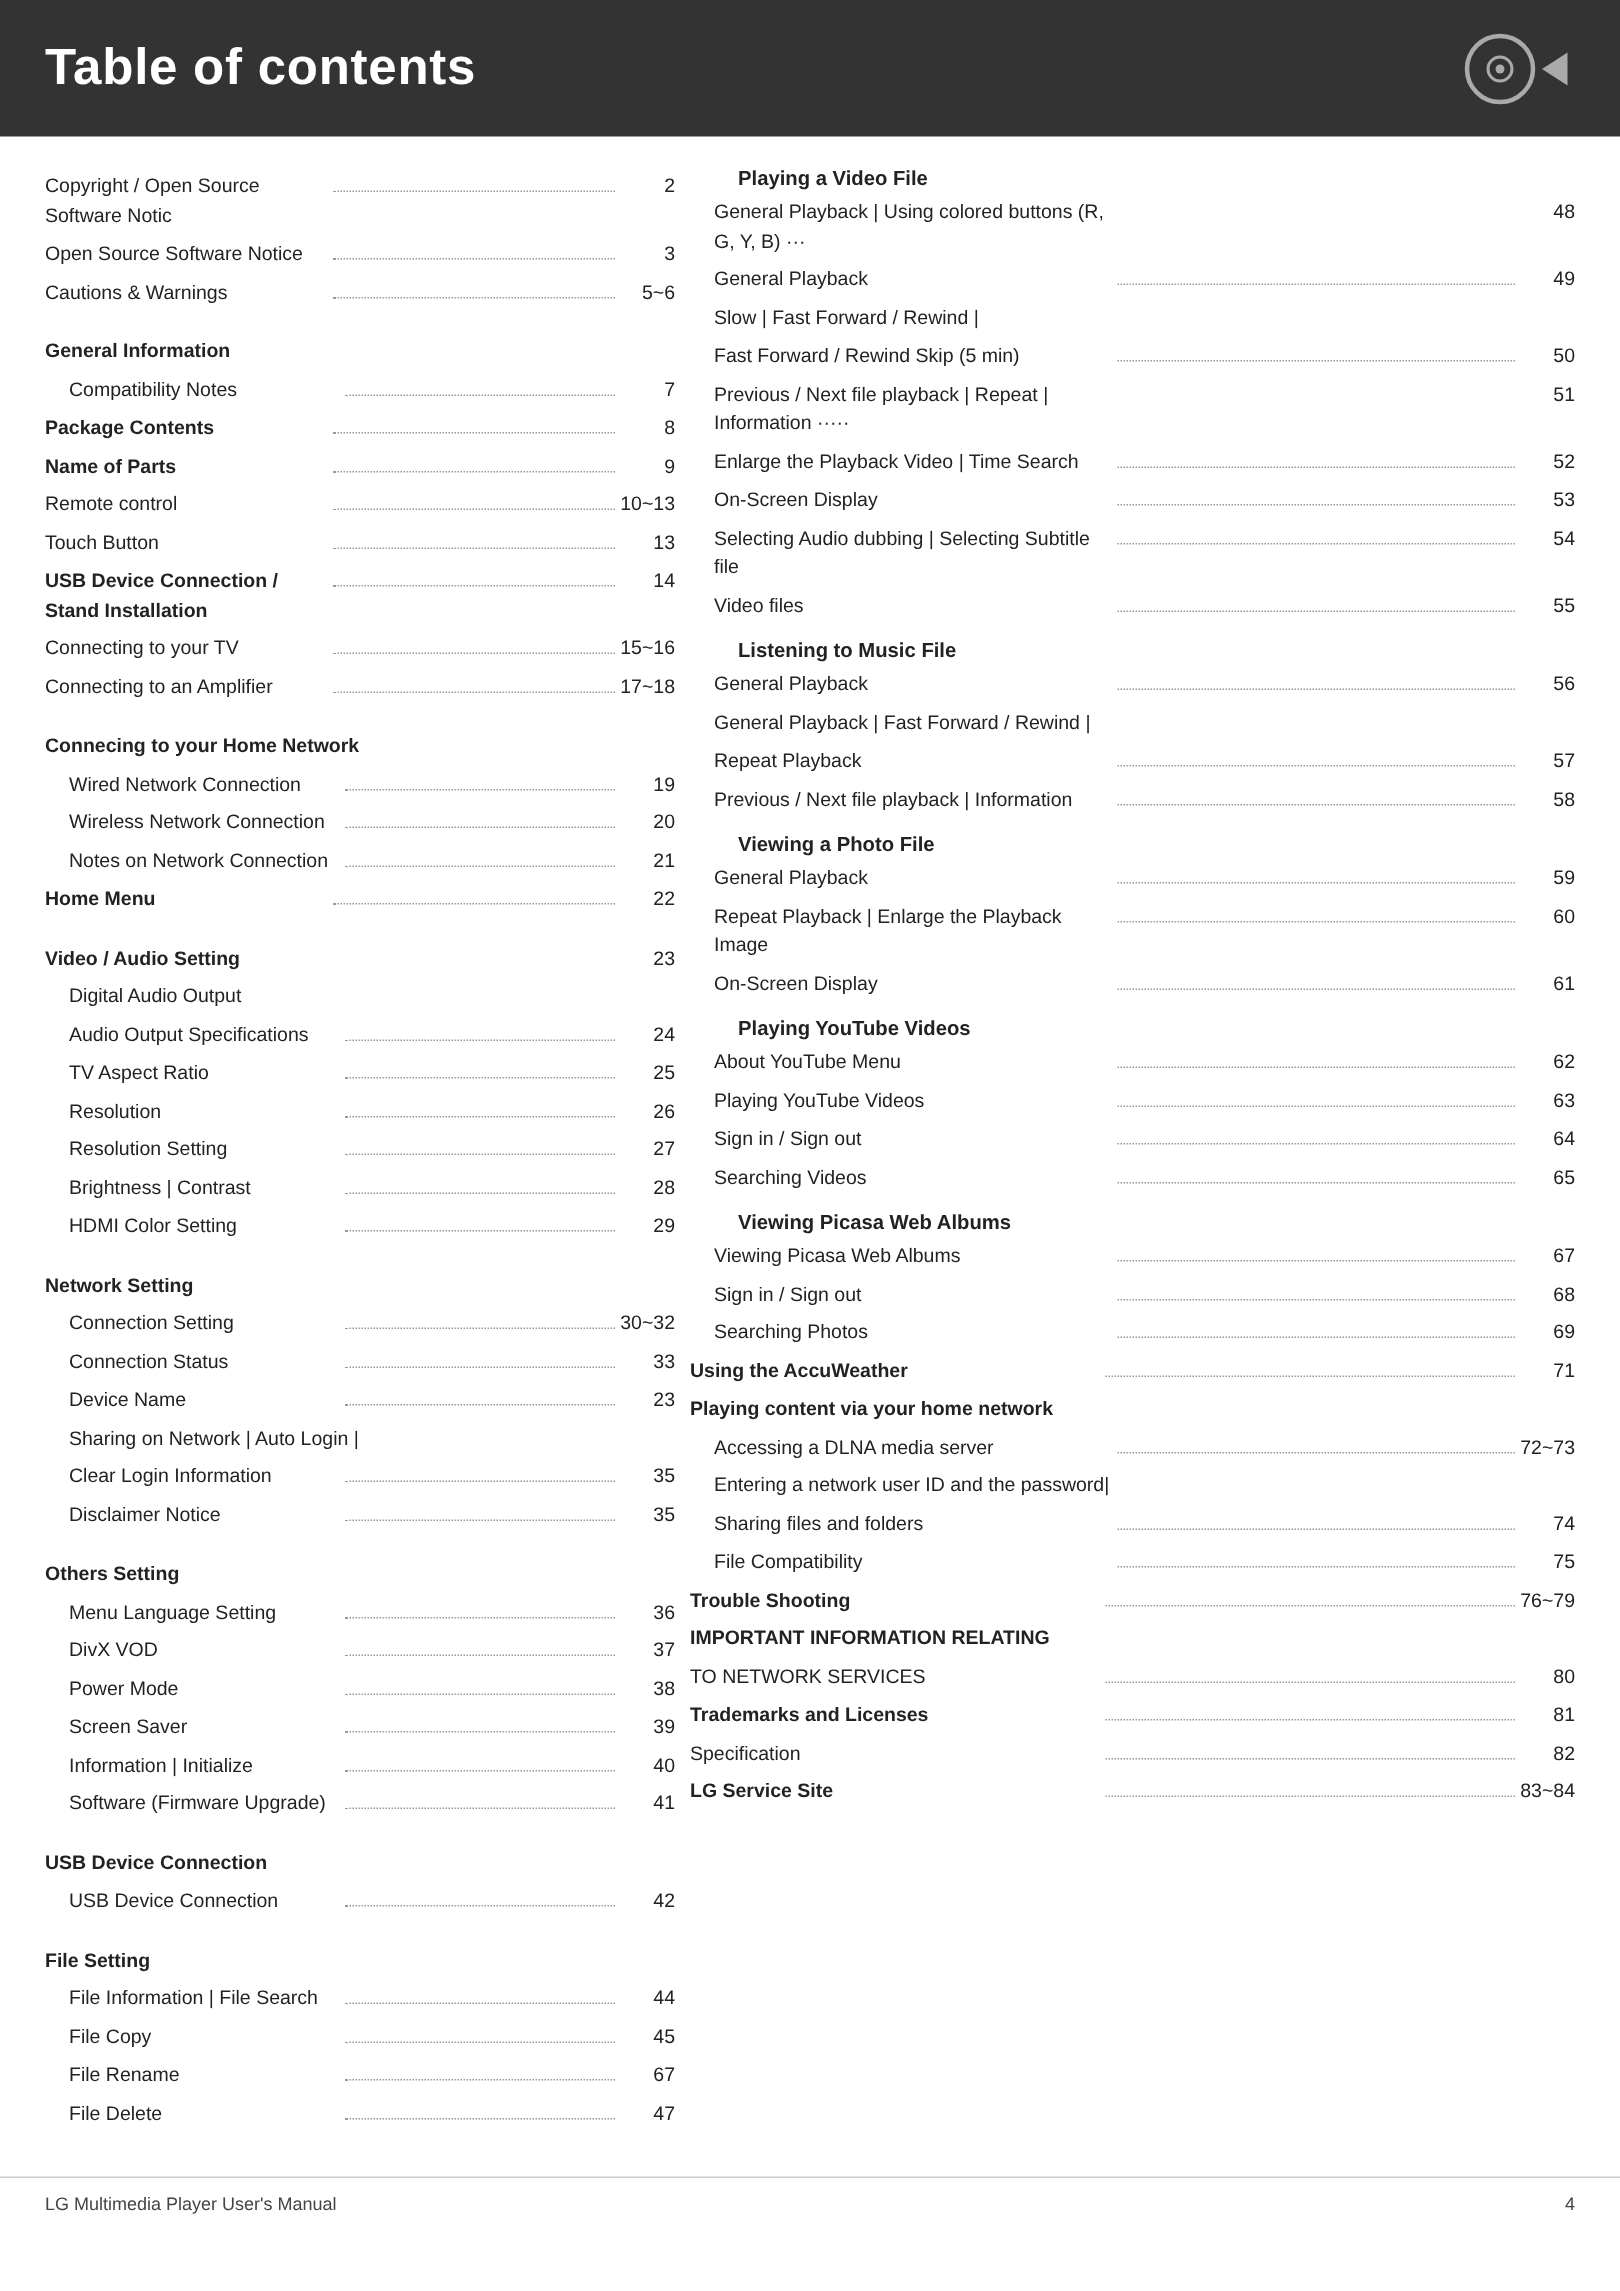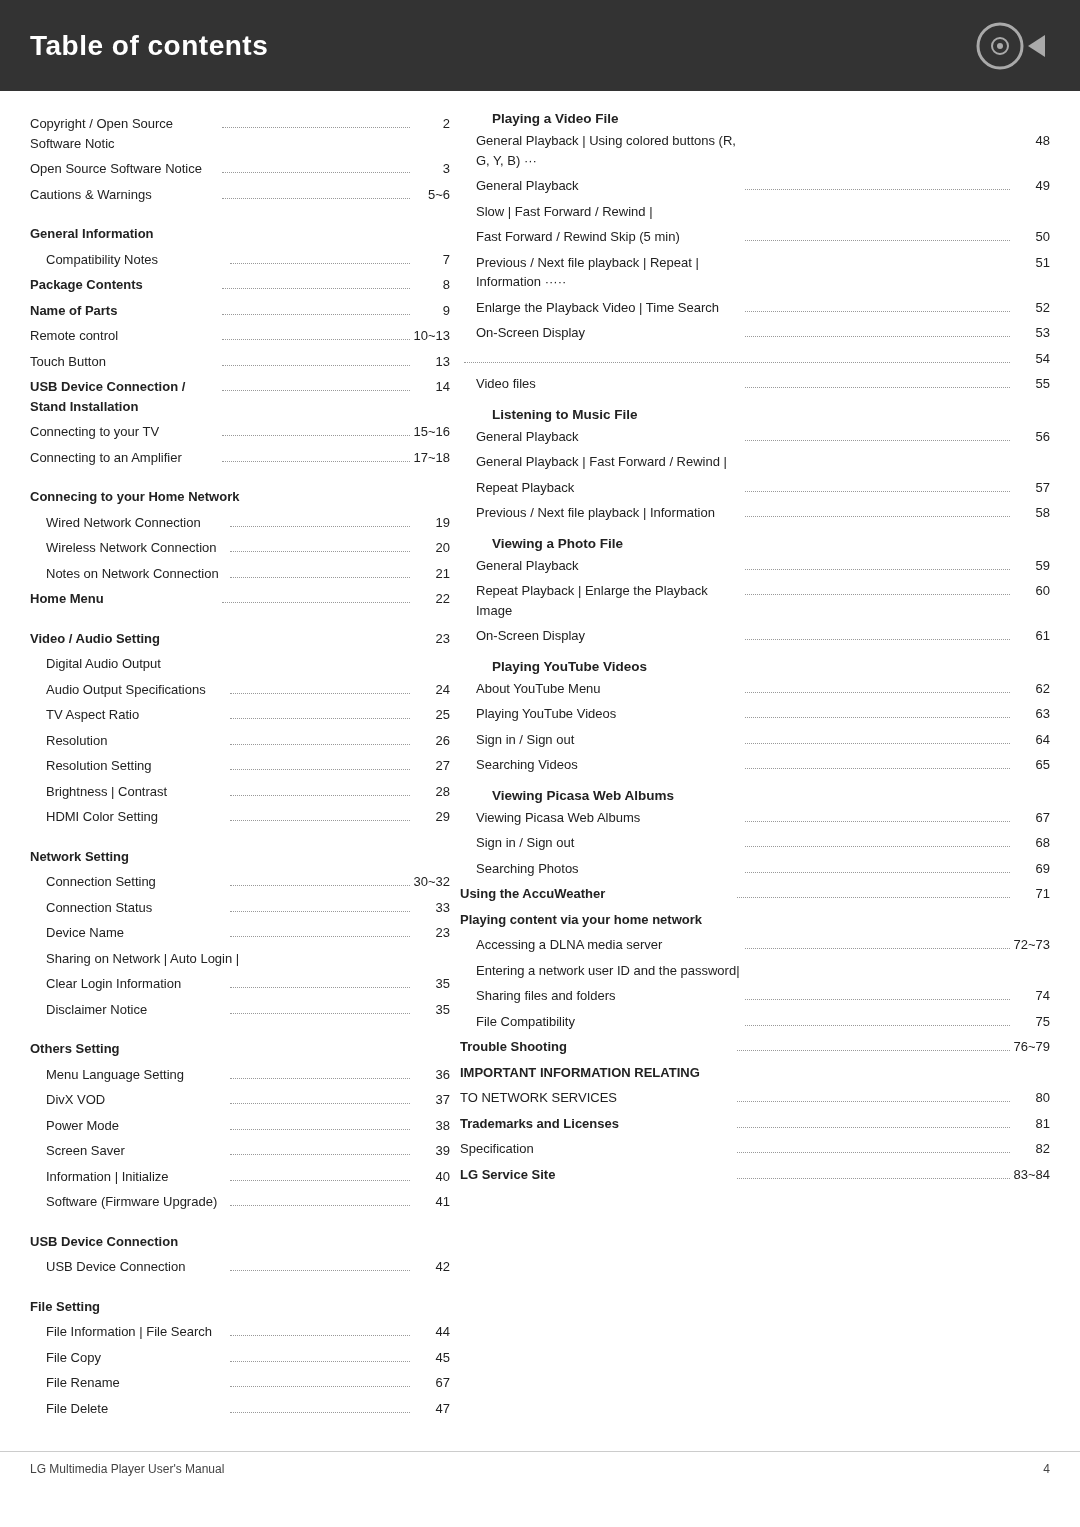--- a/index.html
+++ b/index.html
@@ -16,21 +16,21 @@
     .header {
       background: #333;
       padding: 18px 30px 18px 30px;
       display: flex;
       align-items: center;
       justify-content: space-between;
       min-height: 70px;
     }
     .header-title {
       color: #fff;
-      font-size: 28px;
+      font-size: 34px;
       font-weight: bold;
       letter-spacing: 0.5px;
     }
     .header-icon {
       display: flex;
       align-items: center;
       gap: 4px;
     }
 
     
@@ -386,20 +386,21 @@
           <span class="toc-label">Enlarge the Playback Video | Time Search</span>
           <span class="toc-dots"></span>
           <span class="toc-page">52</span>
         </div>
         <div class="toc-entry indented">
           <span class="toc-label">On-Screen Display</span>
           <span class="toc-dots"></span>
           <span class="toc-page">53</span>
         </div>
         <div class="toc-entry indented">
+          <span class="toc-label">Selecting Audio dubbing | Selecting Subtitle file</span>
           <span class="toc-dots"></span>
           <span class="toc-page">54</span>
         </div>
         <div class="toc-entry indented">
           <span class="toc-label">Video files</span>
           <span class="toc-dots"></span>
           <span class="toc-page">55</span>
         </div>
         <div class="section-title">Listening to Music File</div>
         <div class="toc-entry indented">

